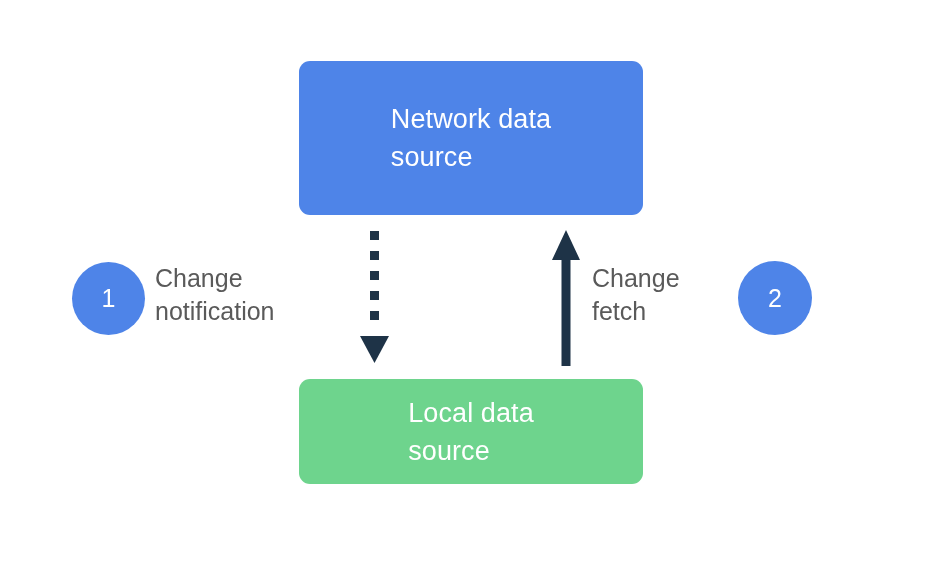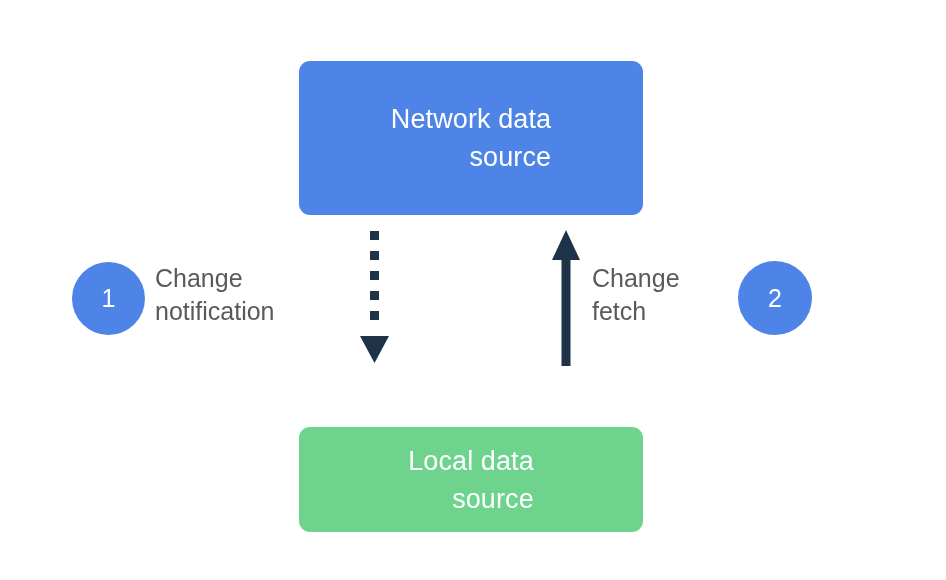--- a/index.html
+++ b/index.html
@@ -20,21 +20,21 @@
     background: #ffffff;
   }
 
   
   .node-box {
     position: absolute;
     box-sizing: border-box;
     display: flex;
     align-items: center;
     justify-content: center;
-    text-align: right;
+    text-align: left;
     color: #ffffff;
     font-size: 27px;
     line-height: 38px;
     font-weight: 400;
     letter-spacing: 0.1px;
     border-radius: 11px;
     padding: 0 14px;
     white-space: pre-line;
   }
   #node-network {
@@ -43,21 +43,20 @@
     width: 344px;
     height: 154px;
     background: #4e84e8;
   }
   #node-local {
     left: 299px;
     top: 379px;
     width: 344px;
     height: 105px;
     background: #6ed48d;
-    margin-top: 48px;
   }
 
   
   .step-badge {
     position: absolute;
     border-radius: 50%;
     background: #4e84e8;
     color: #ffffff;
     display: flex;
     align-items: center;

